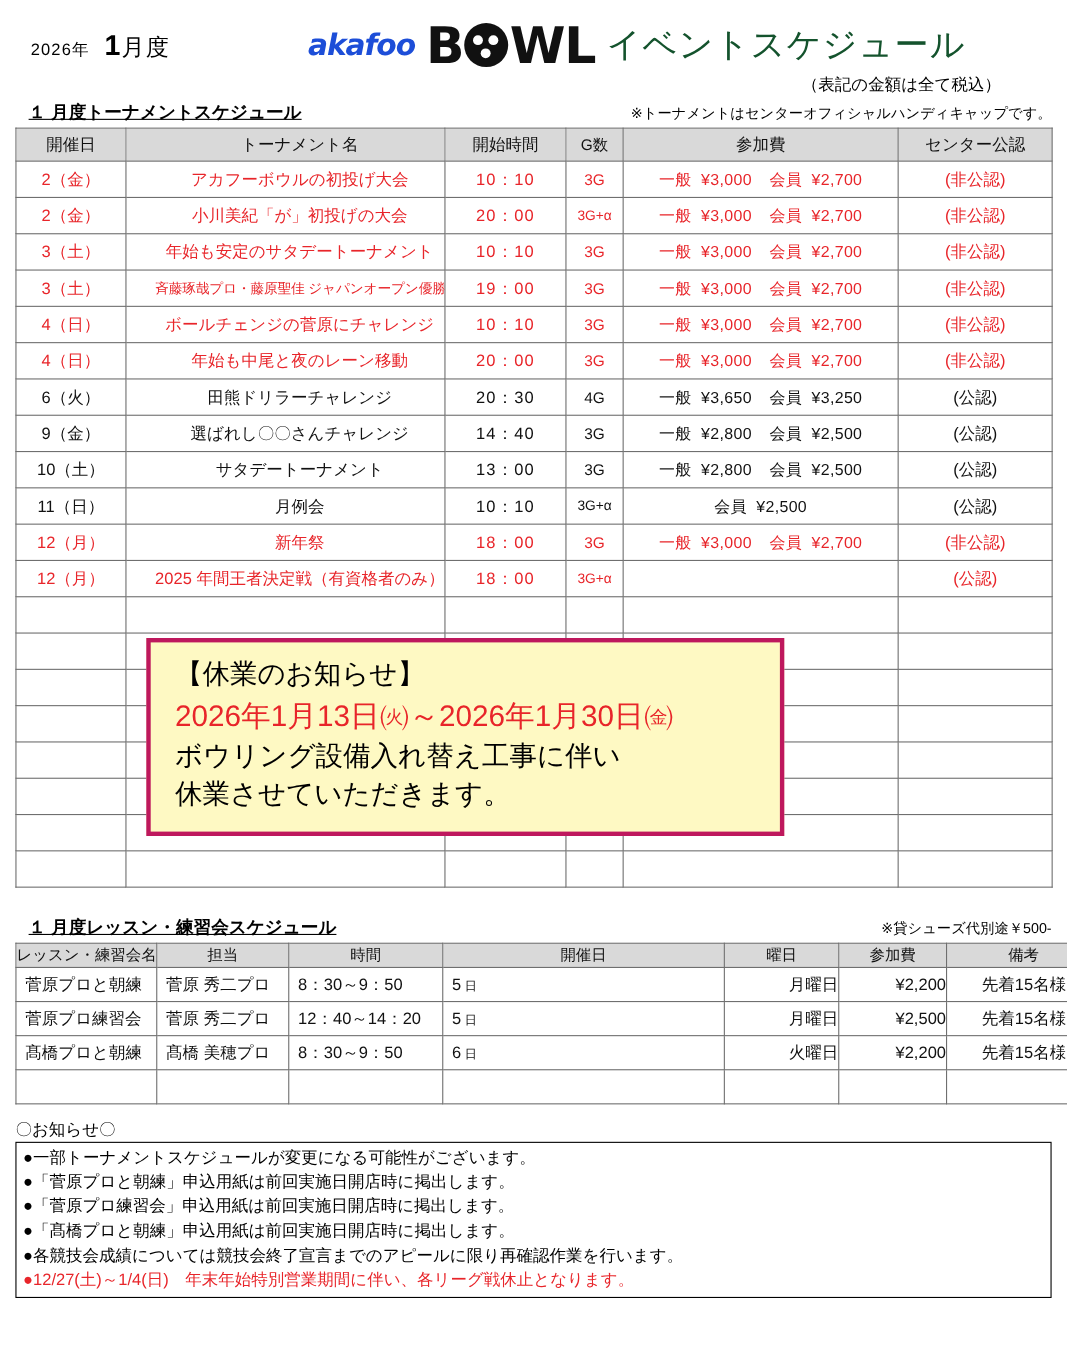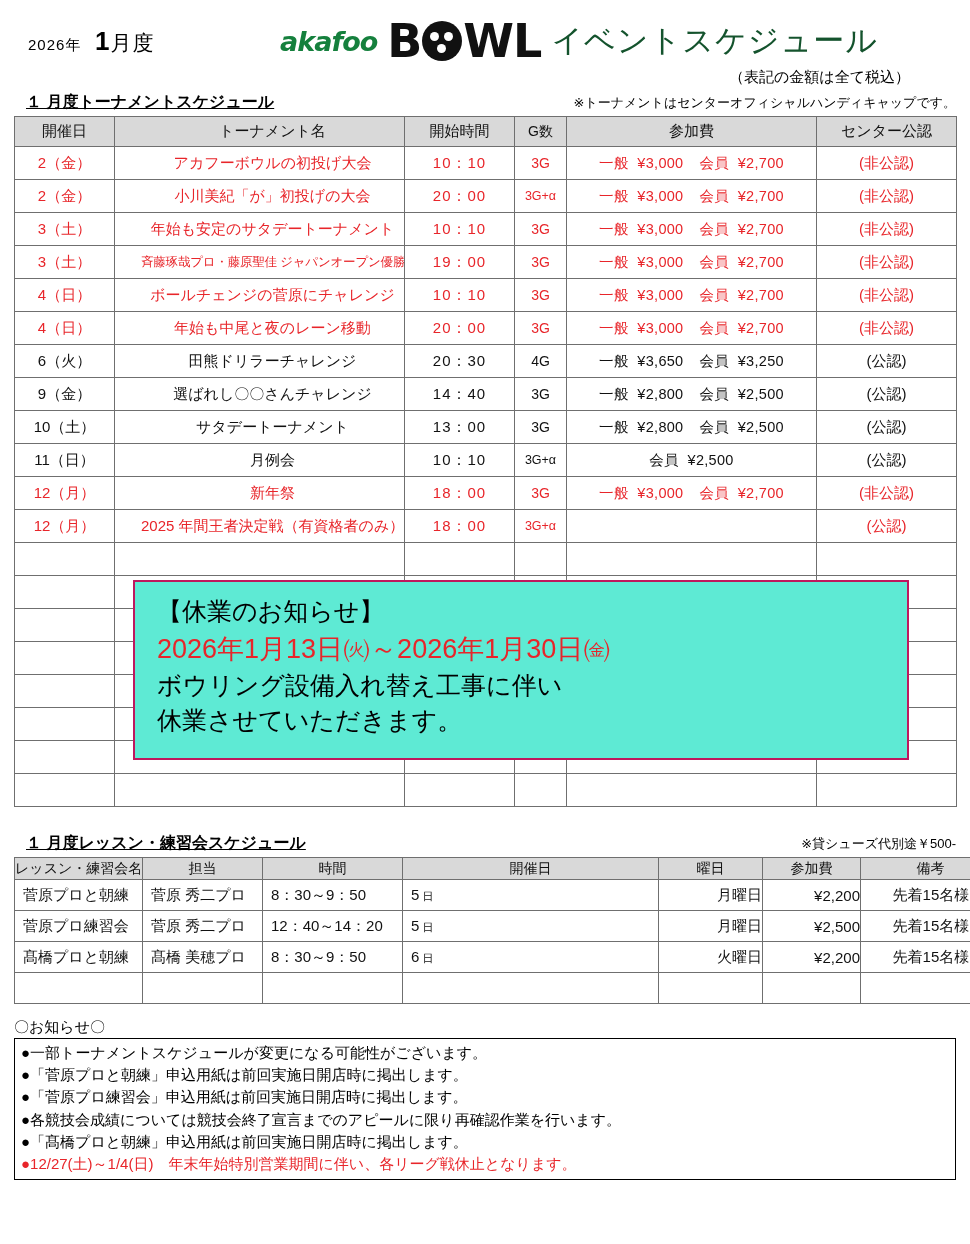--- a/index.html
+++ b/index.html
@@ -37,21 +37,21 @@
     left: 280px; top: 14px;
     display: flex;
     align-items: center;
     gap: 10px;
   }
   .logo-akafoo {
     font-size: 27px;
     font-weight: bold;
     font-style: italic;
     letter-spacing: -1px;
-    color: #15803d;
+    color: #1d4ed8;
     font-family: "DejaVu Sans", sans-serif;
   }
   .logo-bowl {
     display: flex;
     align-items: center;
     font-size: 46px;
     font-weight: bold;
     letter-spacing: -1px;
     color: #111;
     font-family: "DejaVu Sans", sans-serif;
@@ -147,24 +147,24 @@
   .fee-gap { width: 16px; }
   .games-sm { font-size: 12.5px; }
   .name-sm { font-size: 12.5px; letter-spacing: -0.2px; }
   .time-cell { letter-spacing: 1px; }
 
   
   .notice-box {
     position: absolute;
     left: 133px;
     top: 580px;
-    width: 776px;
+    width: 580px;
     height: 180px;
-    background: #5eead4;
-    border: 2px solid #be185d;
+    background: #fef9c3;
+    border: 4px solid #be185d;
     padding: 12px 0 0 22px;
     line-height: 1.42;
     font-size: 25px;
     z-index: 5;
   }
   .notice-box .l2 {
     color: #e8252a;
     font-size: 27px;
   }
 
@@ -462,19 +462,19 @@
         </tr>
       </tbody>
   </table>
 
   <div class="notices-wrap">
     <div class="notice-head">〇お知らせ〇</div>
     <div class="notice-frame" id="notice-list">
         <div class="notice-item">●一部トーナメントスケジュールが変更になる可能性がございます。</div>
         <div class="notice-item">●「菅原プロと朝練」申込用紙は前回実施日開店時に掲出します。</div>
         <div class="notice-item">●「菅原プロ練習会」申込用紙は前回実施日開店時に掲出します。</div>
+        <div class="notice-item">●「髙橋プロと朝練」申込用紙は前回実施日開店時に掲出します。</div>
         <div class="notice-item">●各競技会成績については競技会終了宣言までのアピールに限り再確認作業を行います。</div>
-        <div class="notice-item">●「髙橋プロと朝練」申込用紙は前回実施日開店時に掲出します。</div>
         <div class="notice-item red">●12/27(土)～1/4(日)　年末年始特別営業期間に伴い、各リーグ戦休止となります。</div>
       </div>
   </div>
 
 </div>
 
 </body></html>

